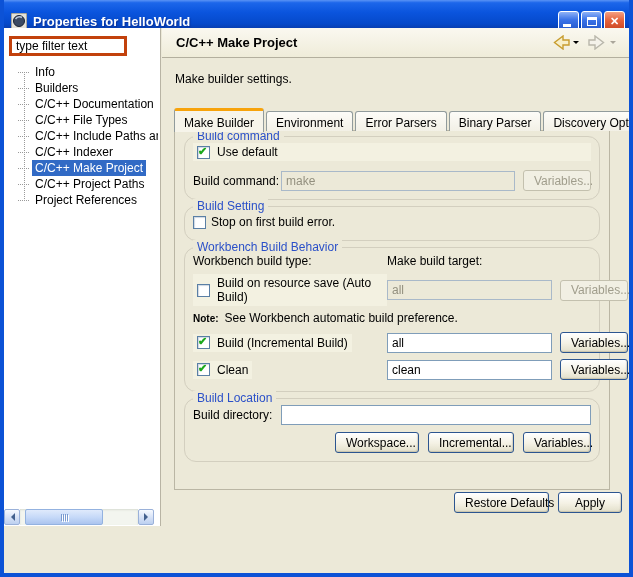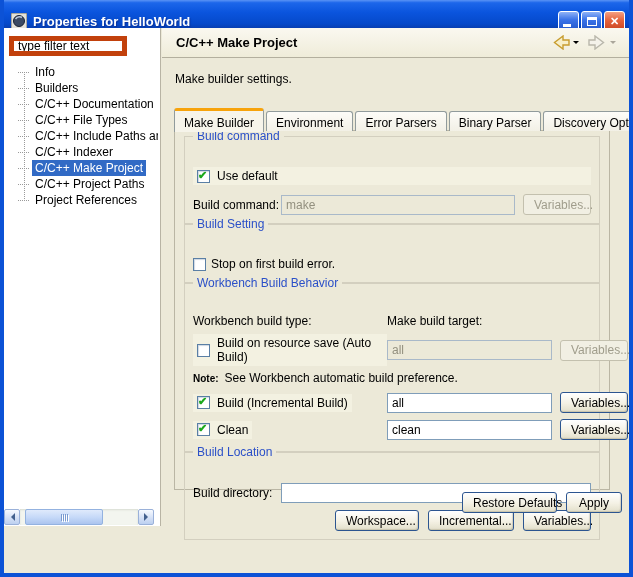--- a/index.html
+++ b/index.html
@@ -25,21 +25,21 @@
   .win-btn.close { background: linear-gradient(180deg,#f5a083 0%,#e4613a 45%,#c7431f 100%); }
   .glyph-min { position: absolute; left: 4px; bottom: 4px; width: 8px; height: 3px; background: #fff; }
   .glyph-max { width: 10px; height: 9px; border: 1px solid #fff; border-top-width: 3px; }
   .glyph-close::before { content: "\2715"; color: #fff; font-weight: bold; font-size: 11px; }
   
   .main { position: absolute; top: 28px; left: 0; right: 0; bottom: 0; }
   
   .sidebar { position: absolute; left: 0; top: 0; width: 157px; height: 498px; background: #fff; border-right: 1px solid #b8b4a4; }
   .filter-input {
     position: absolute; left: 5px; top: 8px; width: 118px; height: 20px;
-    border: 5px solid #c2410c; font: 12px "Liberation Sans", sans-serif; padding: 0 4px; background: #fff; color: #000;
+    border: 3px solid #c2410c; font: 12px "Liberation Sans", sans-serif; padding: 0 4px; background: #fff; color: #000;
   }
   .tree { position: absolute; left: 0; top: 36px; right: 2px; list-style: none; }
   .tree::before { content: ""; position: absolute; left: 20px; top: 8px; height: 129px; border-left: 1px dotted #9a9a9a; }
   .tree li { height: 16px; line-height: 16px; white-space: nowrap; padding-left: 14px; display: flex; align-items: center; overflow: hidden; }
   .tree li::before { content: ""; width: 11px; border-top: 1px dotted #9a9a9a; margin-right: 3px; flex: none; }
   .tree li span { padding: 0 3px; }
   .tree li.selected span { background: #316ac5; color: #fff; }
   
   .hscroll { position: absolute; left: 0; bottom: 1px; width: 150px; height: 16px; display: flex; }
   .sb-btn {
@@ -76,21 +76,21 @@
     background: linear-gradient(180deg,#fdfcf8,#f2f0e6); display: flex; align-items: center;
   }
   .tab.active {
     height: 24px; border-top: 3px solid #f7a30b; background: #f6f4ea; margin-bottom: -1px; z-index: 3;
   }
   .tab-pane {
     position: absolute; left: 12px; top: 102px; right: 19px; bottom: 43px;
     border: 1px solid #bab6a4; background: #ece9d8; padding: 5px 9px 0;
   }
   
-  .group { position: relative; border: 1px solid #d3cfbf; border-radius: 0; padding: 30px 8px 8px; }
+  .group { position: relative; border: 1px solid #d3cfbf; border-radius: 12px; padding: 6px 8px 8px; margin-bottom: 6px; }
   .group-title { position: absolute; top: -8px; left: 8px; background: #ece9d8; padding: 0 4px; color: #2b50c8; }
   .row { display: flex; align-items: center; }
   .strip { background: #f3f1e1; padding: 2px 4px; display: flex; align-items: center; gap: 7px; }
   .strip.fill { width: 100%; }
   .checkbox {
     width: 13px; height: 13px; background: #fff; border: 1px solid #5a7fa5; flex: none;
     box-shadow: inset 1px 1px 1px #cfd8e2; position: relative;
   }
   .checkbox.checked::before {
     content: "\2714"; position: absolute; left: 0px; top: -2px; color: #1ca81c; font-size: 11px; font-weight: bold;
@@ -116,21 +116,21 @@
   .pane-actions { position: absolute; right: 7px; bottom: 20px; display: flex; gap: 9px; }
   
   .bottombar {
     position: absolute; left: 0; right: 0; bottom: 0; height: 40px;
     border-top: 1px solid #a39f8d; box-shadow: inset 0 1px 0 #fffef5;
     display: flex; align-items: center; padding: 0 9px 0 12px;
   }
   .help-btn { width: 18px; height: 18px; border: 2px solid #51718e; border-radius: 50%; display: flex; align-items: center; justify-content: center; background: transparent; }
   .help-btn::before { content: "?"; color: #51718e; font-weight: bold; font-size: 11px; font-family: "Liberation Sans", sans-serif; }
   .dialog-actions { margin-left: auto; display: flex; gap: 10px; }
-  .w-ok { width: 70px; } .w-cancel { width: 72px; } .w-restore { width: 95px; } .w-apply { width: 56px; }
+  .w-ok { width: 70px; } .w-cancel { width: 72px; } .w-restore { width: 95px; } .w-apply { width: 64px; }
 </style>
 </head>
 <body>
 
 <div class="window">
 
   <div class="titlebar">
     <svg width="16" height="16">
       <rect x="0" y="0" width="16" height="16" fill="#e4e2da" stroke="#6e6e66"></rect>
       <circle cx="8" cy="8" r="5.5" fill="#3c4a62" stroke="#1c2434"></circle>

